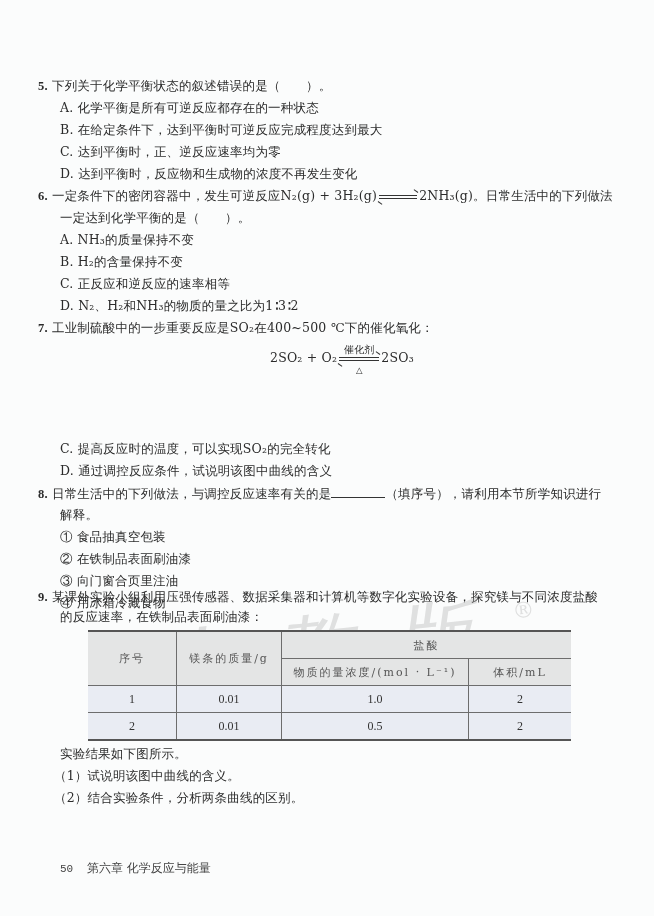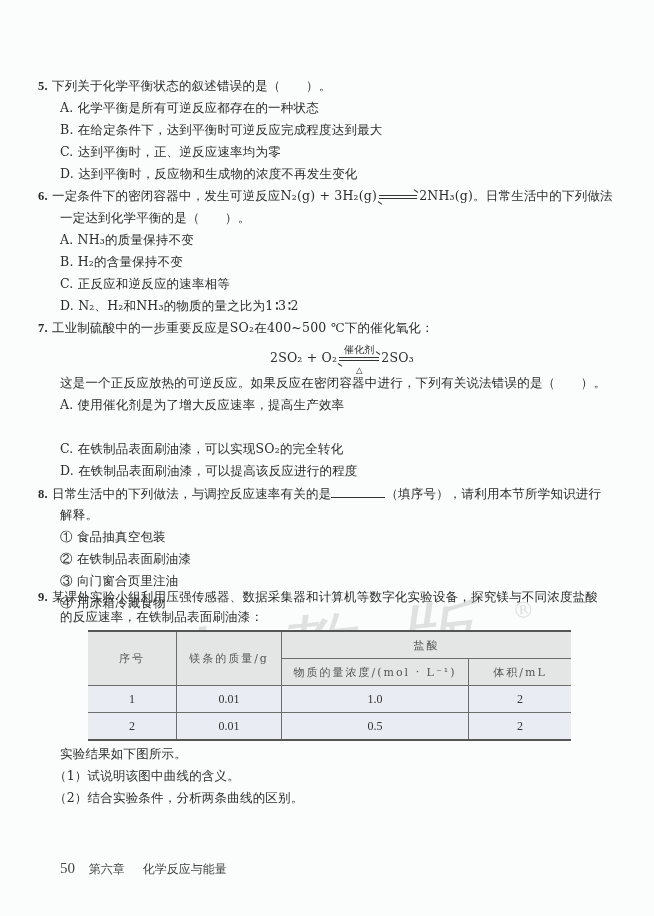--- a/index.html
+++ b/index.html
@@ -63,22 +63,22 @@
   .hdr-cn { letter-spacing: 2px; color: #555; }
 
   .watermark {
     position: absolute; left: 150px; top: 585px; width: 420px; height: 120px; pointer-events: none;
     color: rgba(150,150,150,0.28); font-size: 82px; font-style: italic; letter-spacing: 40px;
     font-family: "DejaVu Serif", serif; transform: rotate(-6deg); white-space: nowrap;
   }
   .watermark .reg { font-size: 22px; vertical-align: 40px; letter-spacing: 0; font-style: normal; }
 
   .footer { position: absolute; left: 60px; top: 852px; font-size: 12px; color: #444; }
-  .footer .pg { font-family: Liberation Serif, serif; font-size: 15px; margin-right: 10px; }
-  .footer .ch { margin-right: 14px; }
+  .footer .pg { font-family: Liberation Mono, monospace; font-size: 11px; margin-right: 10px; }
+  .footer .ch { }
 </style>
 </head>
 <body>
 
 <div class="page">
 
   <div class="line q" style="top:70px">
     <span class="num">5.</span>
     <span>下列关于化学平衡状态的叙述错误的是（　　）。</span>
   </div>
@@ -121,32 +121,27 @@
     <span>N₂、H₂和NH₃的物质的量之比为1∶3∶2</span>
   </div>
 
   <div class="line q" style="top:312px">
     <span class="num">7.</span>
     <span>工业制硫酸中的一步重要反应是SO₂在400~500 ℃下的催化氧化：</span>
   </div>
   <div class="line" style="top:342px; left:270px">
     <span>2SO₂ + O₂</span><span class="cond-arrow"><span class="over">催化剂</span><span class="a1"></span><span class="a2"></span><span class="under">△</span></span><span>2SO₃</span>
   </div>
-  <div class="line opt" style="top:367px">这是一个正反应放热的可逆反应。如果反应在密闭容器中进行，下列有关说法错误的是（　　）。</div>
-  <div class="line opt" style="top:389px">
-    <span>A.</span>
-    <span>使用催化剂是为了增大反应速率，提高生产效率</span>
-  </div>
   <div class="line opt" style="top:433px">
     <span>C.</span>
-    <span>在铁制品表面刷油漆，可以实现SO₂的完全转化</span>
+    <span>提高反应时的温度，可以实现SO₂的完全转化</span>
   </div>
   <div class="line opt" style="top:455px">
     <span>D.</span>
-    <span>在铁制品表面刷油漆，可以提高该反应进行的程度</span>
+    <span>通过调控反应条件，试说明该图中曲线的含义</span>
   </div>
 
   <div class="line q" style="top:477px">
     <span class="num">8.</span>
     <span>日常生活中的下列做法，与调控反应速率有关的是</span><span class="blank"></span><span>（填序号），请利用本节所学知识进行</span>
   </div>
   <div class="line opt" style="top:499px">解释。</div>
   <div class="line opt" style="top:521px">
     <span>①</span>
     <span>食品抽真空包装</span>

